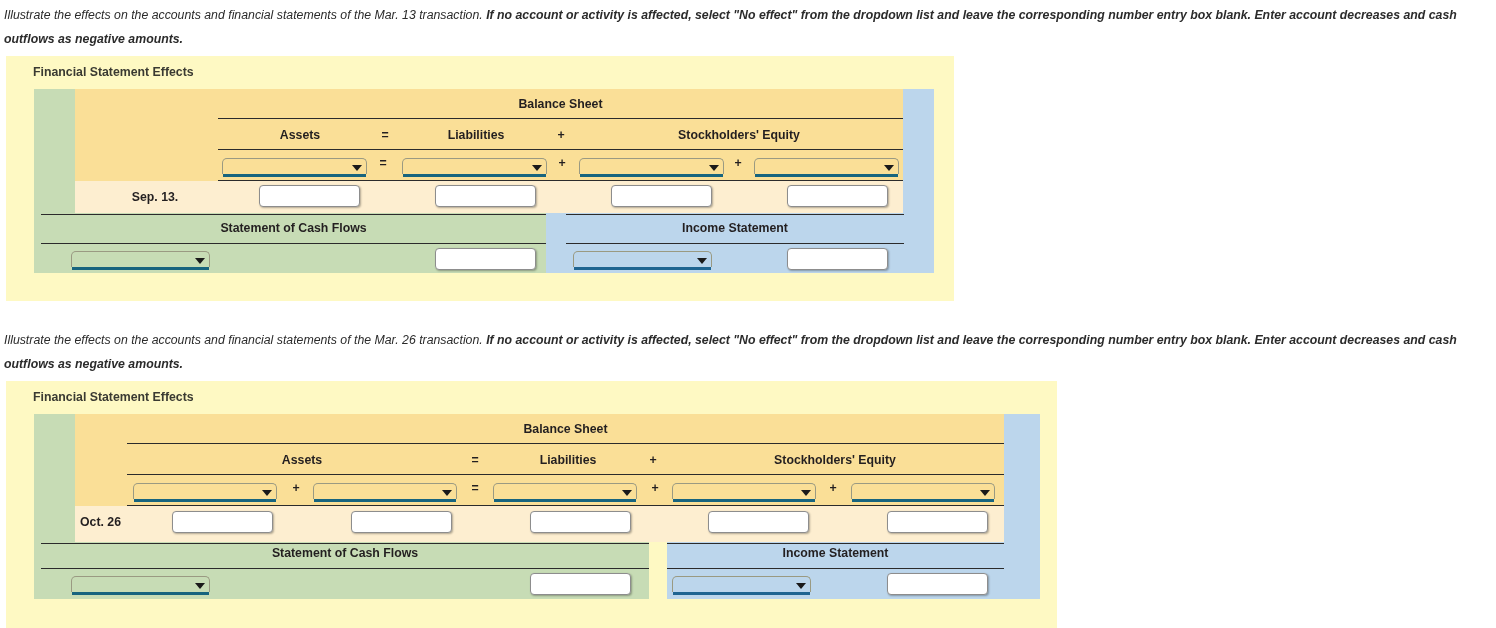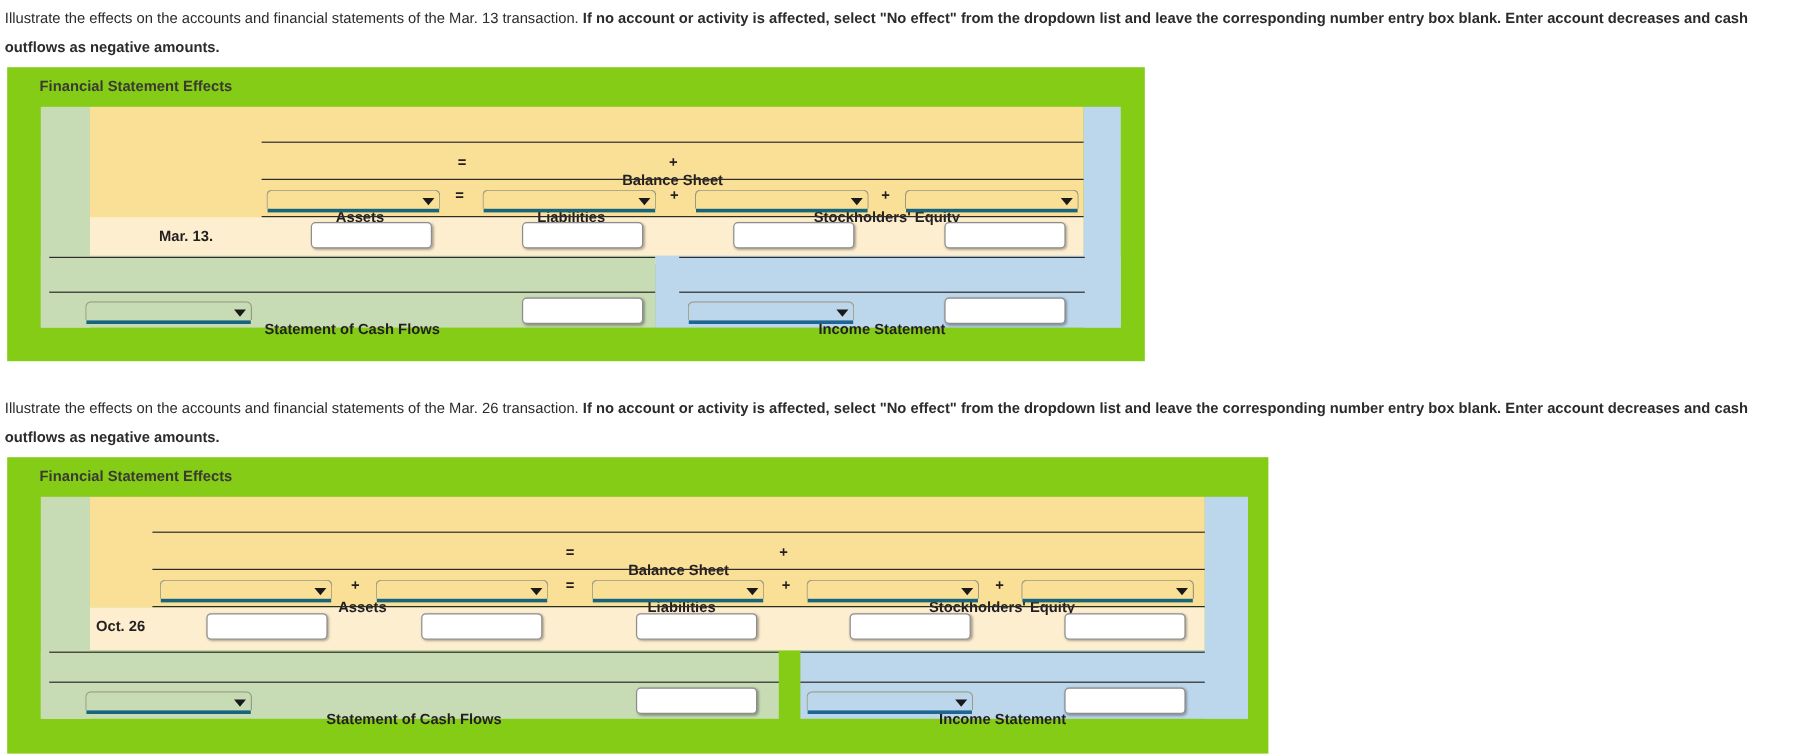--- a/index.html
+++ b/index.html
@@ -14,28 +14,29 @@
   .page{position:relative;width:1496px;height:628px;}
 
   
   .instruction{
     position:absolute;
     left:4px;
     width:1484px;
     font-size:12.3px;
     line-height:24px;
     color:#2b2b2b;
+    font-style:italic;
   }
   .instruction .norm{font-weight:400;}
   .instruction .bold{font-weight:700;}
 
   
   .fse-card{
     position:absolute;
-    background:#84cc16;
+    background:#fef9c3;
     text-decoration:underline;
   }
   .fse-title{
     position:absolute;
     font-weight:700;
     font-size:12.3px;
     color:#3a3a32;
     white-space:nowrap;
   }
 
@@ -49,21 +50,20 @@
   .blue-right{background:#bcd6ec;}
 
   
   .hdr{
     position:absolute;
     font-weight:700;
     font-size:12.3px;
     color:#231f20;
     text-align:center;
     white-space:nowrap;
-    margin-top:46px;
   }
   .op{
     position:absolute;
     font-weight:700;
     font-size:12.3px;
     color:#231f20;
     text-align:center;
   }
   .datelbl{
     position:absolute;
@@ -164,21 +164,21 @@
         <span class="bar"></span>
     </div>
     <div class="op" style="left:719px;top:100px;width:26px;">+</div>
     <div class="dd teal" style="left:748px;top:102px;width:145px;height:16px;">
       <span class="arrow"></span>
         <span class="bar"></span>
     </div>
 
     <div class="rule" style="left:212px;top:124px;width:685px;"></div>
 
-    <div class="datelbl" style="left:74px;top:134px;width:150px;text-align:center;">Mar. 13.</div>
+    <div class="datelbl" style="left:74px;top:134px;width:150px;text-align:center;">Sep. 13.</div>
     <div class="nbox" style="left:253px;top:129px;width:101px;height:22px;"></div>
     <div class="nbox" style="left:429px;top:129px;width:101px;height:22px;"></div>
     <div class="nbox" style="left:605px;top:129px;width:101px;height:22px;"></div>
     <div class="nbox" style="left:781px;top:129px;width:101px;height:22px;"></div>
 
     <div class="rule" style="left:35px;top:158px;width:505px;"></div>
     <div class="rule" style="left:560px;top:158px;width:338px;"></div>
 
     <div class="hdr" style="left:35px;top:165px;width:505px;">Statement of Cash Flows</div>
     <div class="hdr" style="left:560px;top:165px;width:338px;">Income Statement</div>

